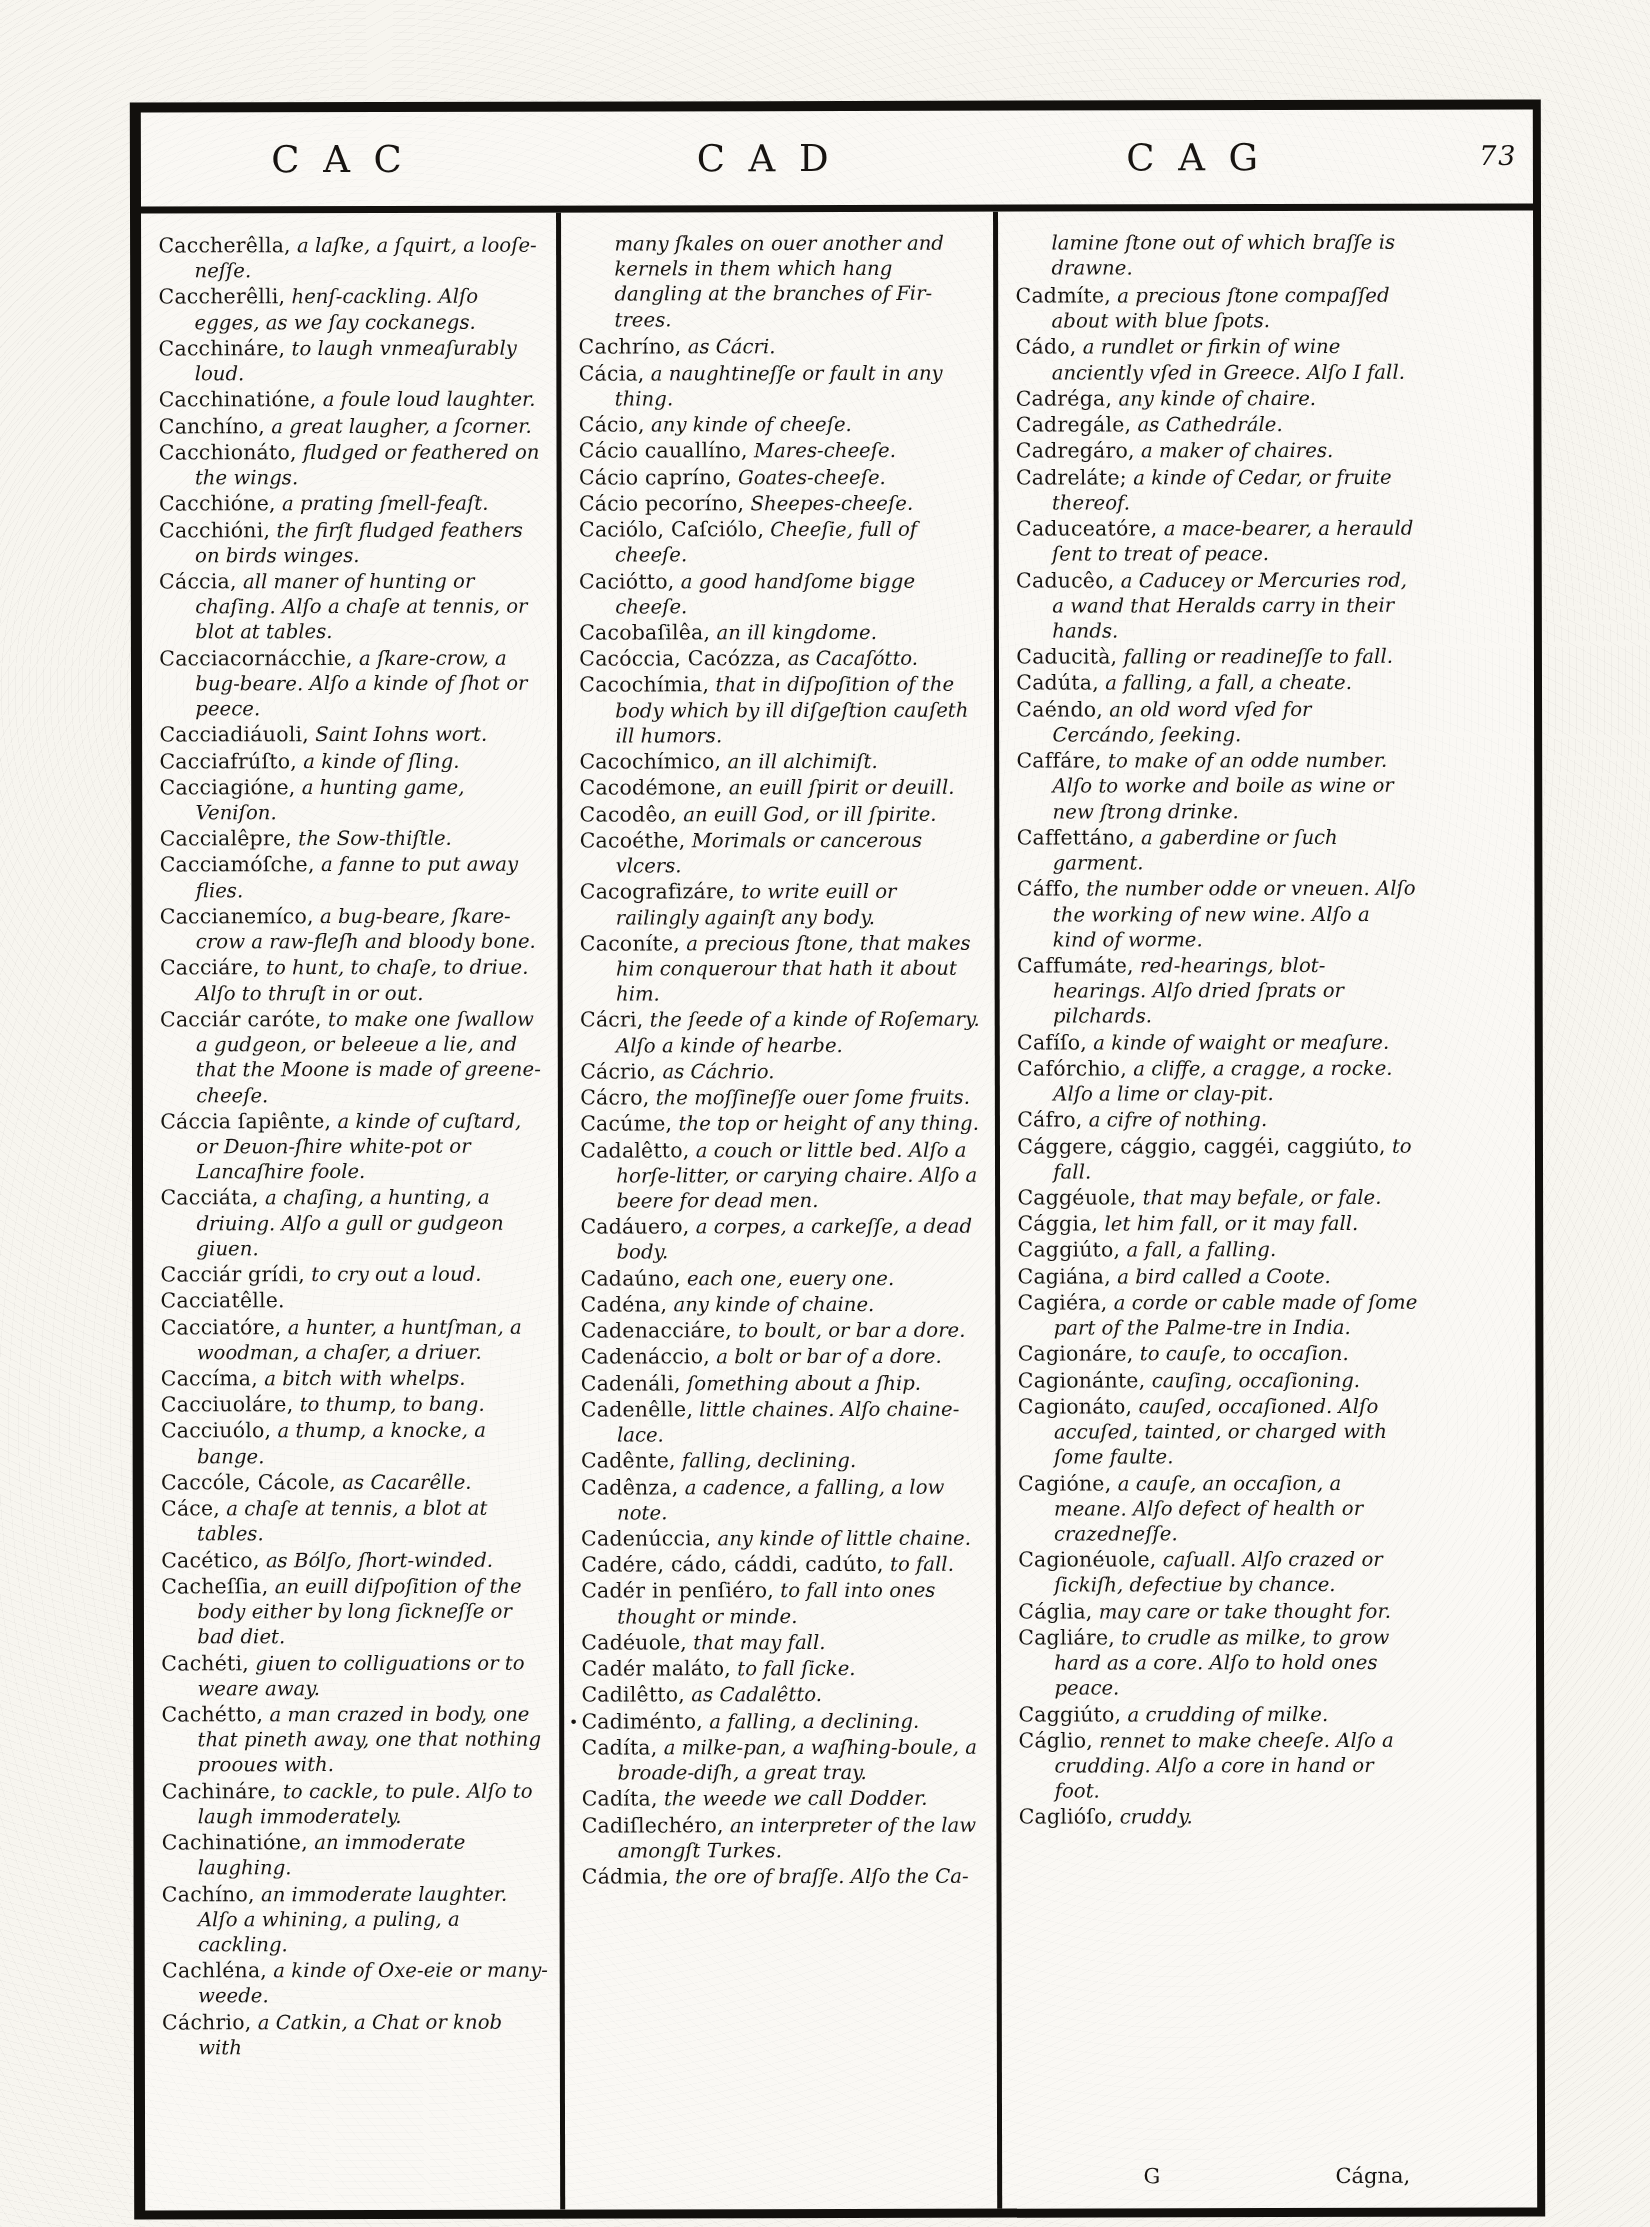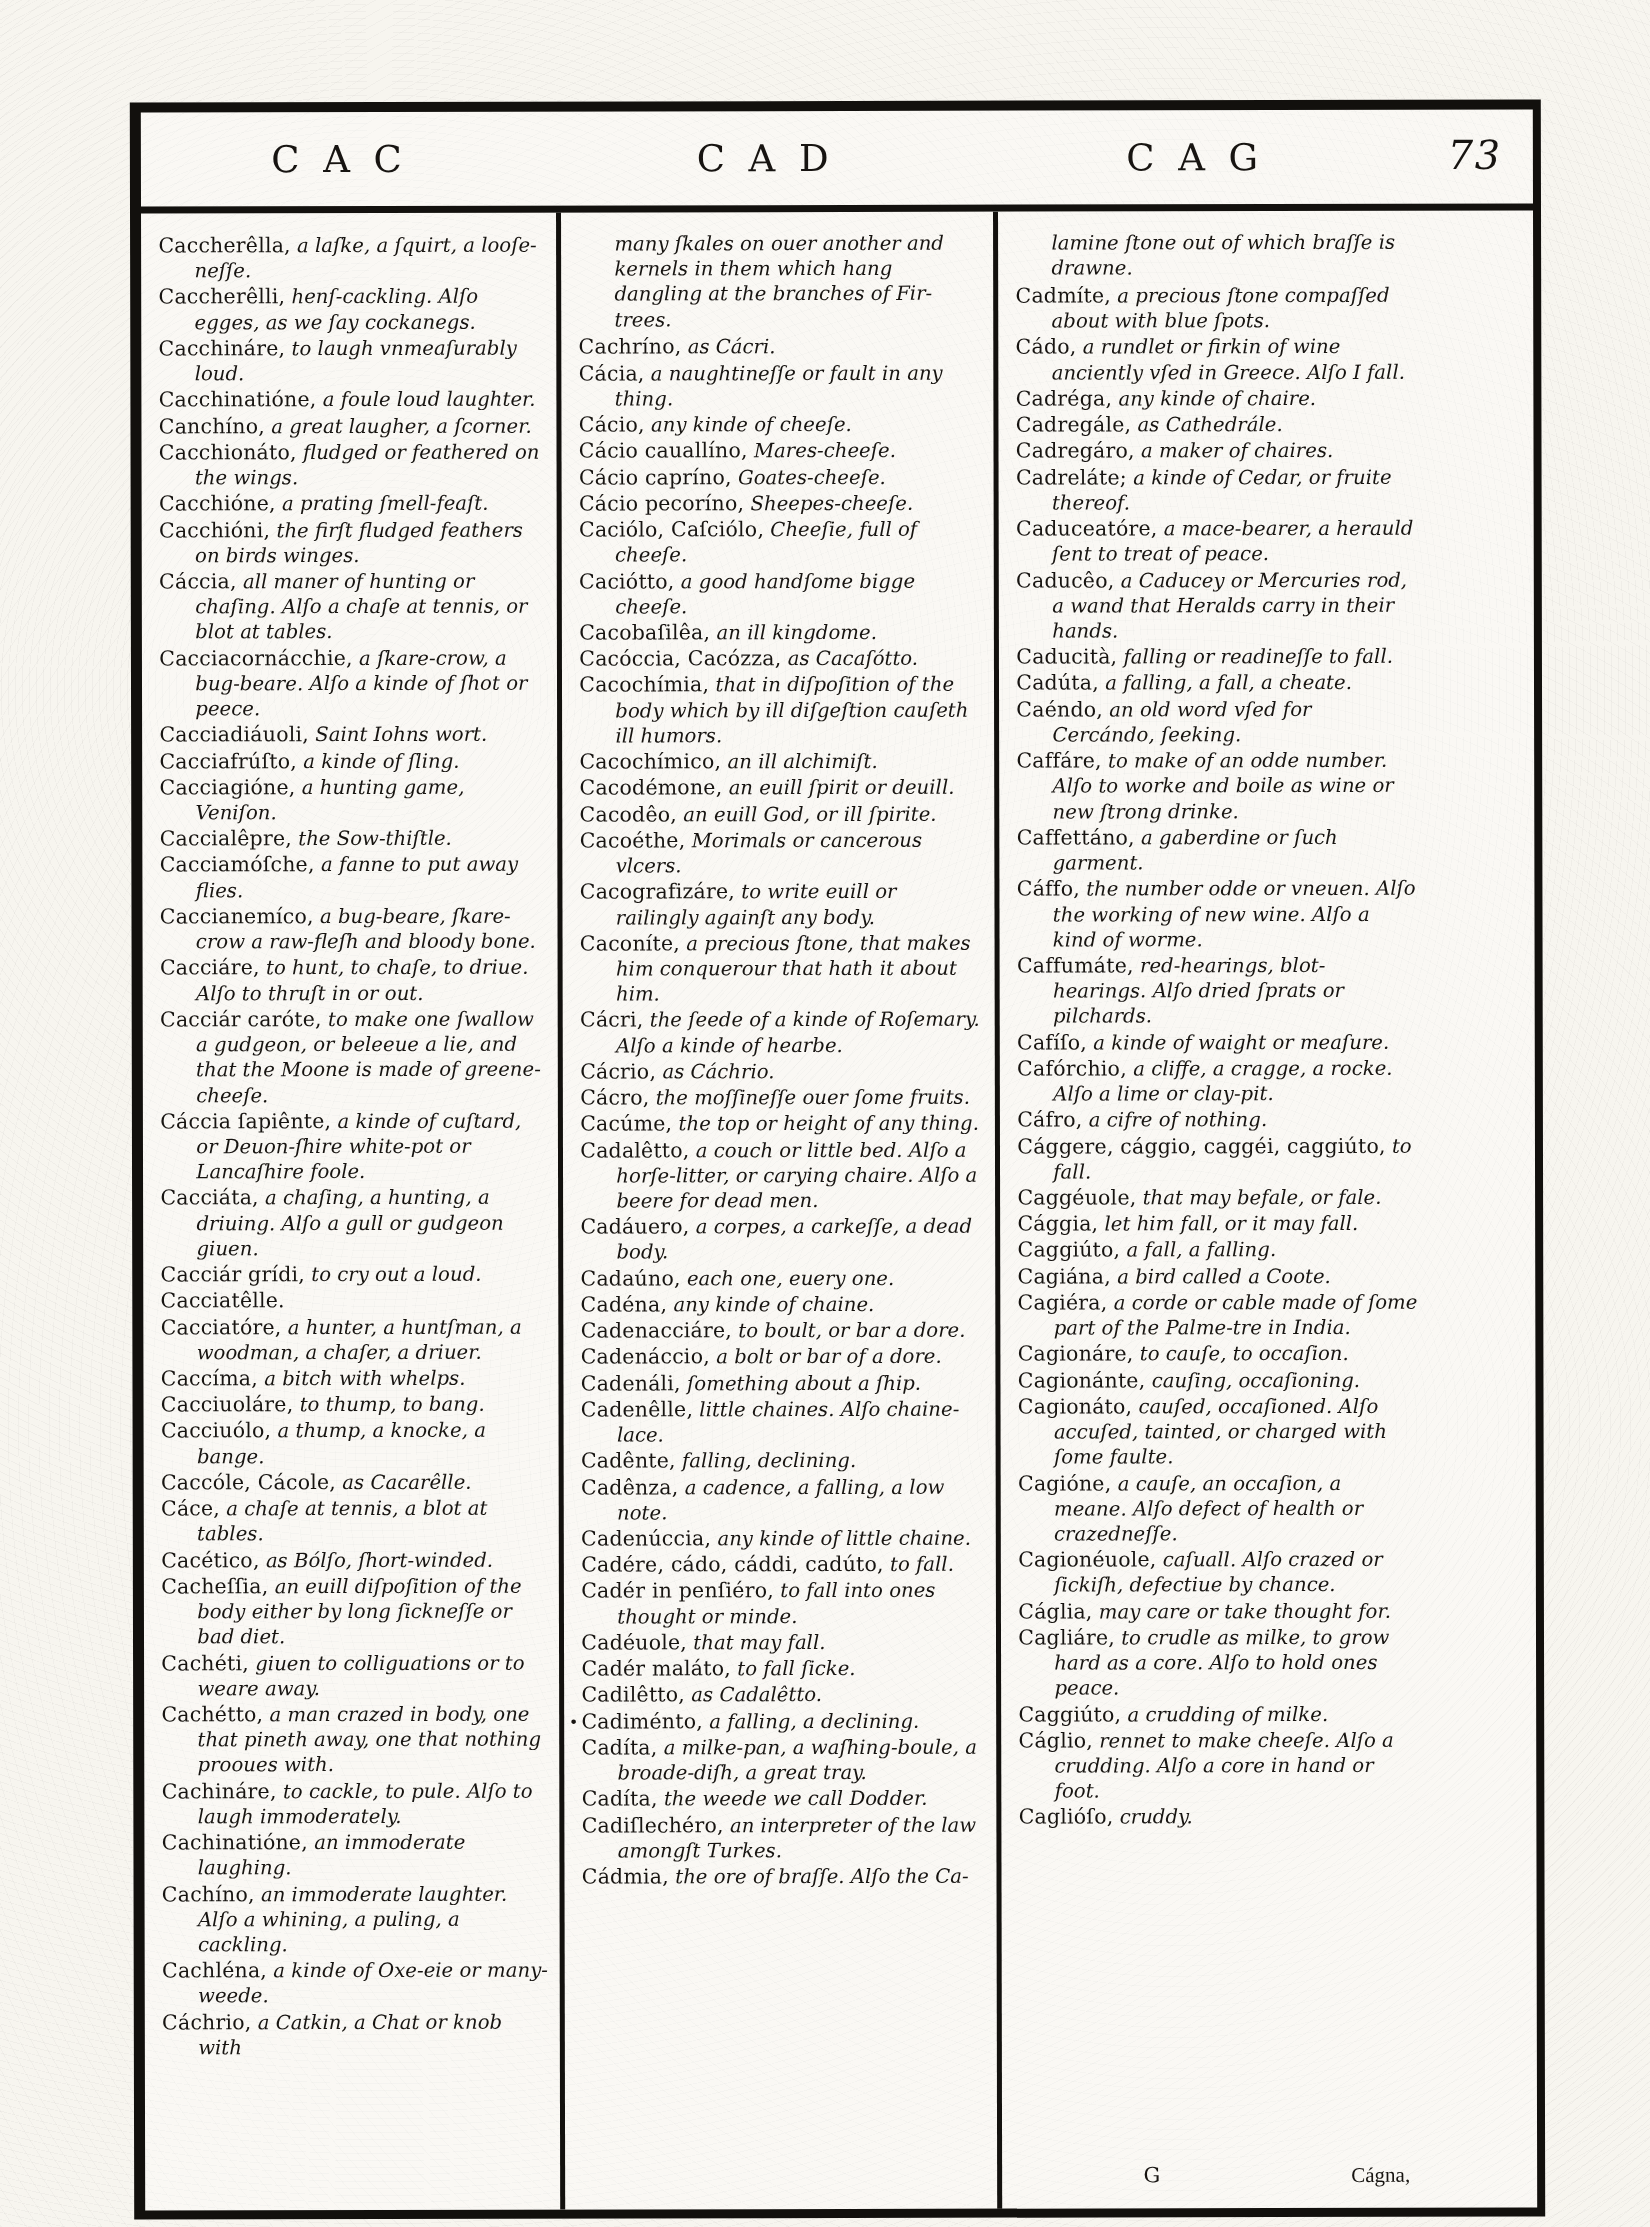--- a/index.html
+++ b/index.html
@@ -21,41 +21,41 @@
   }
   .pghead{
     box-sizing:border-box;height:101px;display:flex;align-items:center;
     border-bottom:7.9px solid #13110e;
   }
   .hcell{text-align:center;font-size:37px;letter-spacing:23.6px;line-height:1;}
   .hc1{width:415px;}
   .hc2{width:437px;}
   .hc3{flex:1;position:relative;padding-right:118px;box-sizing:border-box;}
   .pagenum{
-    position:absolute;right:31px;top:50%;transform:translateY(-54%);
-    font-style:italic;font-size:40px;letter-spacing:1.6px;
+    position:absolute;right:16px;top:50%;transform:translateY(-54%);
+    font-style:italic;font-size:27px;letter-spacing:1.6px;
   }
   .cols{display:flex;align-items:stretch;height:calc(100% - 101px);}
   .col{
     box-sizing:border-box;overflow:hidden;
     padding:19px 11px 0 17.3px;
     font-size:19.7px;line-height:1.28;
   }
   .col1{width:415px;}
   .col2{width:437px;border-left:5.5px solid #13110e;}
   .col3{flex:1;border-left:5.5px solid #13110e;padding-right:116px;}
   .cont{padding-left:36px;font-style:italic;margin:0 0 1.6px 0;}
   .cont:empty{display:none;}
   .entry{position:relative;padding-left:36px;text-indent:-36px;margin:0;}
   .hw{font-style:normal;font-size:20.5px;letter-spacing:0.2px;}
   .def{font-style:italic;}
   .marker{position:absolute;left:-12.6px;top:4.7px;font-size:15.7px;font-style:normal;text-indent:0;}
   .sigrow{display:flex;margin-top:11px;padding-left:36px;font-size:21px;}
   .sig{margin-left:34%;}
-  .catch{margin-left:auto;font-family:Liberation Serif, serif;}
+  .catch{margin-left:auto;}
 </style>
 </head>
 <body>
 
 <div class="frame">
 
   <div class="pghead">
     <div class="hcell hc1">CAC</div>
     <div class="hcell hc2">CAD</div>
     <div class="hcell hc3">

